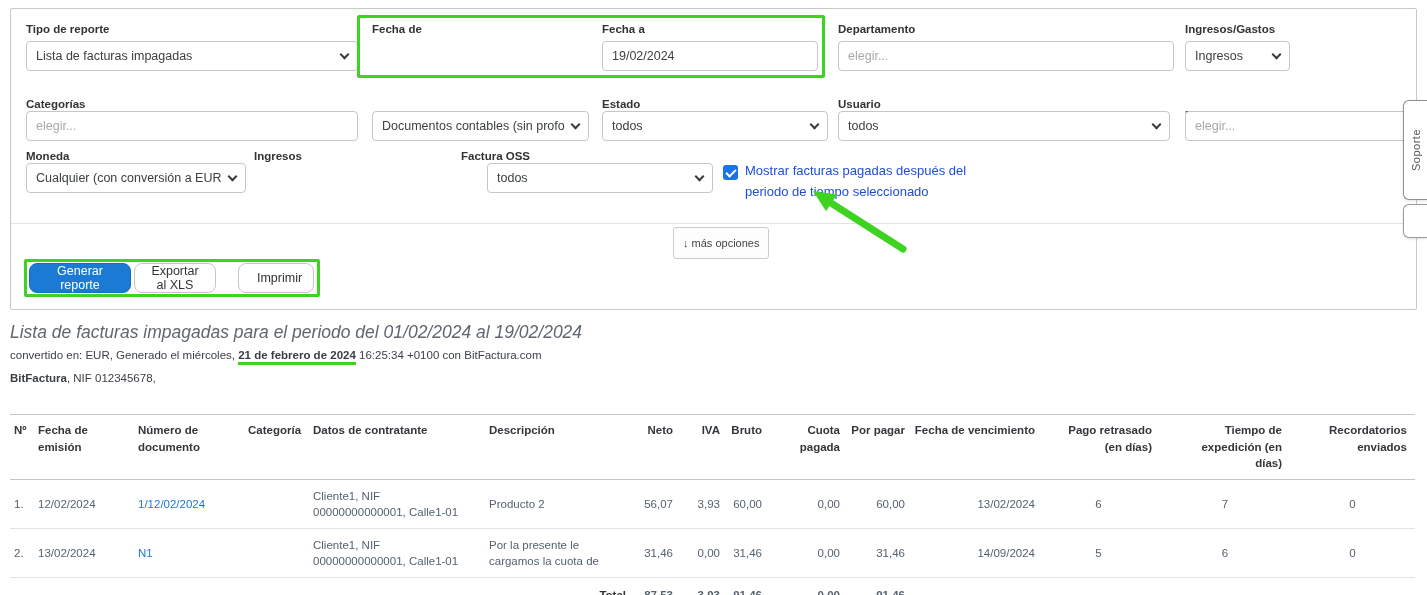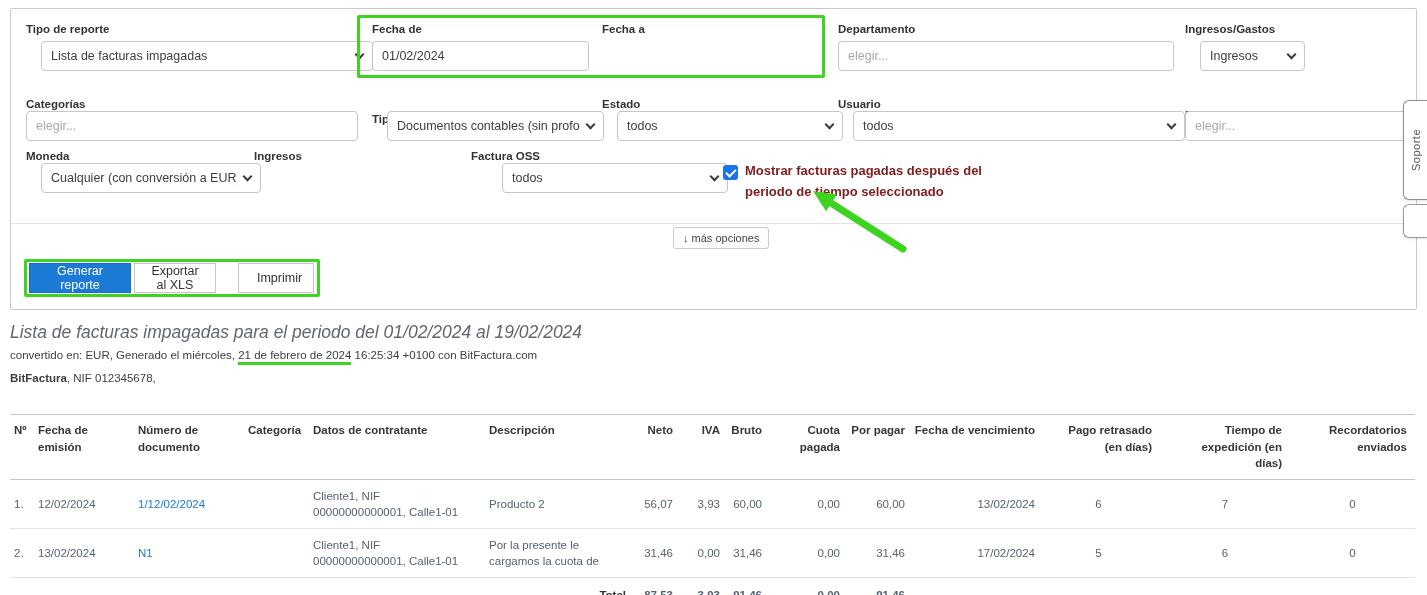--- a/index.html
+++ b/index.html
@@ -22,21 +22,21 @@
   }
   .inp {
     position:absolute; height:30px; border:1px solid #c6c6c6; border-radius:4px;
     background:#fff; font-size:12.5px; color:#3c4043; padding:0 9px;
     font-family:"Liberation Sans", sans-serif; outline:none;
   }
   .inp::placeholder { color:#a8a8a8; }
   .sel {
     position:absolute; height:30px; border:1px solid #c6c6c6; border-radius:4px;
     background:#fff; display:flex; align-items:center; justify-content:space-between;
-    padding:0 9px; cursor:pointer;margin-left:15px;
+    padding:0 9px; cursor:pointer;
   }
   .sel .val {
     font-size:12.5px; color:#3c4043; white-space:nowrap; overflow:hidden;
   }
   .chev {
     flex:0 0 auto; width:7px; height:7px; margin-left:7px; margin-top:-4px;
     border-right:2px solid #3a3a3a; border-bottom:2px solid #3a3a3a;
     transform:rotate(45deg);
   }
   .sel2 { border-color:#d2d2d2; }
@@ -48,45 +48,44 @@
   }
   .checkbox {
     position:absolute; width:15px; height:15px; background:#1a73e8;
     border-radius:3px; cursor:pointer;
   }
   .checkbox::after {
     content:""; position:absolute; left:5px; top:2px; width:4px; height:8px;
     border:solid #fff; border-width:0 2px 2px 0; transform:rotate(45deg);
   }
   .cb-label {
-    position:absolute; font-size:13px; color:#7f1d1d; line-height:1.6;
+    position:absolute; font-size:13px; color:#1d4ed8; line-height:1.6;
     cursor:pointer;
-    font-weight:bold;
   }
   .divider { position:absolute; left:0; right:0; border-top:1px solid #e2e2e2; }
   .more-btn {
-    position:absolute; height:22px; padding:0 9px; font-size:11px; color:#444;
+    position:absolute; height:32px; padding:0 9px; font-size:11px; color:#444;
     background:#fdfdfd; border:1px solid #ccc; border-radius:3px; cursor:pointer;
     font-family:"Liberation Sans", sans-serif;
   }
   .btn {
-    position:absolute; height:30px; border-radius:0; font-size:12.5px;
+    position:absolute; height:30px; border-radius:8px; font-size:12.5px;
     display:flex; align-items:center; justify-content:center; cursor:pointer;
     font-family:"Liberation Sans", sans-serif; padding:0 12px;
   }
   .btn-primary { background:#1a7ad4; color:#fff; border:1px solid #156ec2; }
   .btn-default { background:#fff; color:#333; border:1px solid #c6c6c6; }
   .btn-default .icon-printer { margin-right:7px; }
 
   
   .hl {
     position:absolute; border:3px solid #3ed321; border-radius:2px;
     pointer-events:none; z-index:5; background:transparent;
   }
-  .greenline { border-bottom:3px solid #3ed321; padding-bottom:1px; }
+  .greenline { border-bottom:3px solid #3ed321; padding-bottom:1px;font-weight:bold; }
 
   
   .report-title {
     position:absolute; left:10px; top:322px; font-size:17.5px; font-style:italic;
     color:#60676e;
   }
   .report-sub { position:absolute; left:10px; top:349px; font-size:11.5px; color:#3a3f44; }
   .report-company { position:absolute; left:10px; top:372px; font-size:11.5px; color:#3a3f44; }
   .report-company b { font-weight:bold; }
 
@@ -140,23 +139,23 @@
 
   <div class="lbl" style="left:15px;top:14px">Tipo de reporte</div>
   <div class="sel" style="left:15px;top:32px;width:332px">
     <span class="val">Lista de facturas impagadas</span>
     <span class="chev"></span>
   </div>
 
   <div class="hl" style="left:346px;top:6px;width:468px;height:63px"></div>
 
   <div class="lbl" style="left:361px;top:14px">Fecha de</div>
-  <input class="inp" style="left: 361px; top: 32px; width: 217px;" value="01/02/2024">
 
   <div class="lbl" style="left:591px;top:14px">Fecha a</div>
+  <input class="inp" style="left: 591px; top: 32px; width: 216px;" value="19/02/2024">
 
   <div class="lbl" style="left:827px;top:14px">Departamento</div>
   <input class="inp" style="left: 827px; top: 32px; width: 336px;" placeholder="elegir...">
 
   <div class="lbl" style="left:1174px;top:14px">Ingresos/Gastos</div>
   <div class="sel" style="left:1174px;top:32px;width:105px">
     <span class="val">Ingresos</span>
     <span class="chev"></span>
   </div>
 
@@ -185,21 +184,21 @@
   <input class="inp" style="left: 1174px; top: 102px; width: 230px;" placeholder="elegir...">
 
   <div class="lbl" style="left:15px;top:141px">Moneda</div>
   <div class="sel" style="left:15px;top:154px;width:220px">
     <span class="val">Cualquier (con conversión a EUR)</span>
     <span class="chev"></span>
   </div>
 
   <div class="lbl" style="left:243px;top:141px">Ingresos</div>
 
-  <div class="lbl" style="left:460px;top:141px">Factura OSS</div>
+  <div class="lbl" style="left:450px;top:141px">Factura OSS</div>
   <div class="sel" style="left:476px;top:154px;width:226px">
     <span class="val">todos</span>
     <span class="chev"></span>
   </div>
 
   <div class="checkbox" style="left:712px;top:156px"></div>
   <div class="cb-label" style="left:734px;top:152px;width:250px">Mostrar facturas pagadas después del periodo de tiempo seleccionado</div>
 
   <svg style="position:absolute;left:788px;top:176px;z-index:6;pointer-events:none" width="112" height="74">
     <line x1="32" y1="18" x2="104" y2="64" stroke="#3ed321" stroke-width="7" stroke-linecap="round"></line>
@@ -295,21 +294,21 @@
       <td>13/02/2024</td>
       <td><a>N1</a></td>
       <td></td>
       <td>Cliente1, NIF 00000000000001, Calle1-01</td>
       <td>Por la presente le cargamos la cuota de</td>
       <td class="ar">31,46</td>
       <td class="ar">0,00</td>
       <td class="ar">31,46</td>
       <td class="ar">0,00</td>
       <td class="ar">31,46</td>
-      <td class="ar">17/02/2024</td>
+      <td class="ar">14/09/2024</td>
       <td class="cc">5</td>
       <td class="cc">6</td>
       <td class="cc">0</td>
     </tr>
     <tr class="total">
       <td class="tlabel" colspan="6">Total</td>
       <td class="ar">87,53</td>
       <td class="ar">3,93</td>
       <td class="ar">91,46</td>
       <td class="ar">0,00</td>

